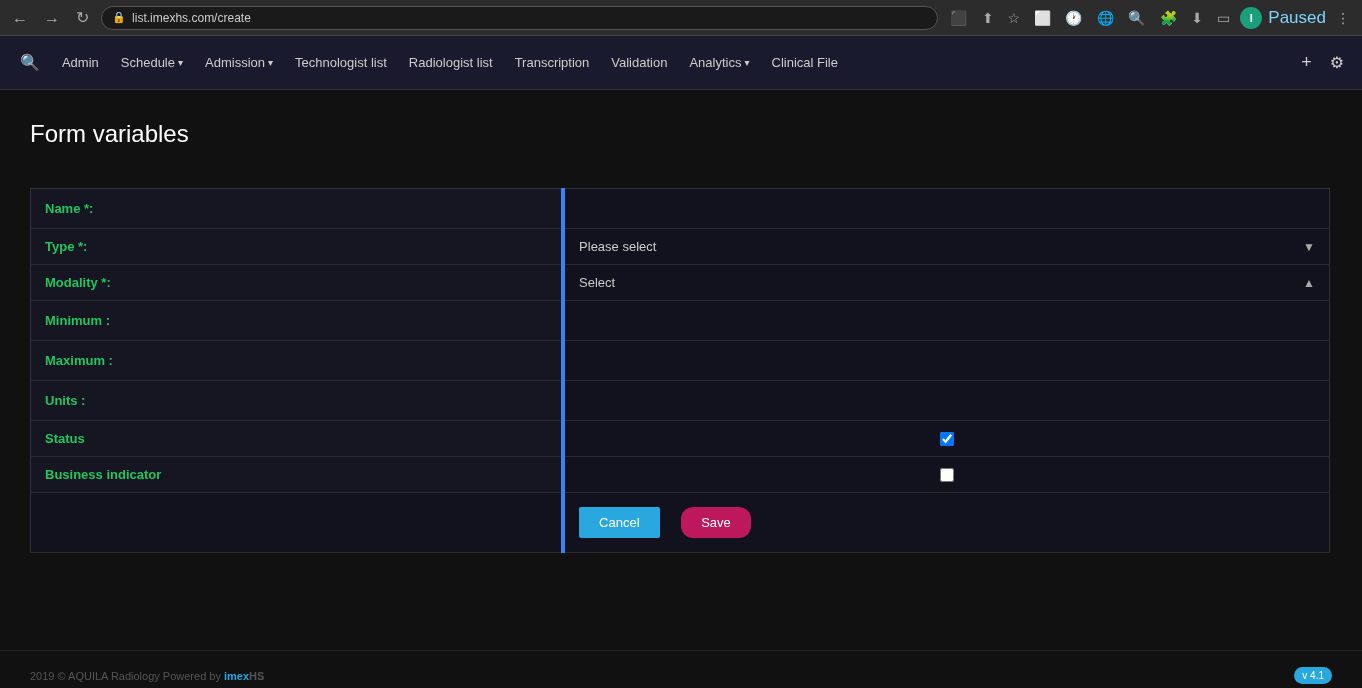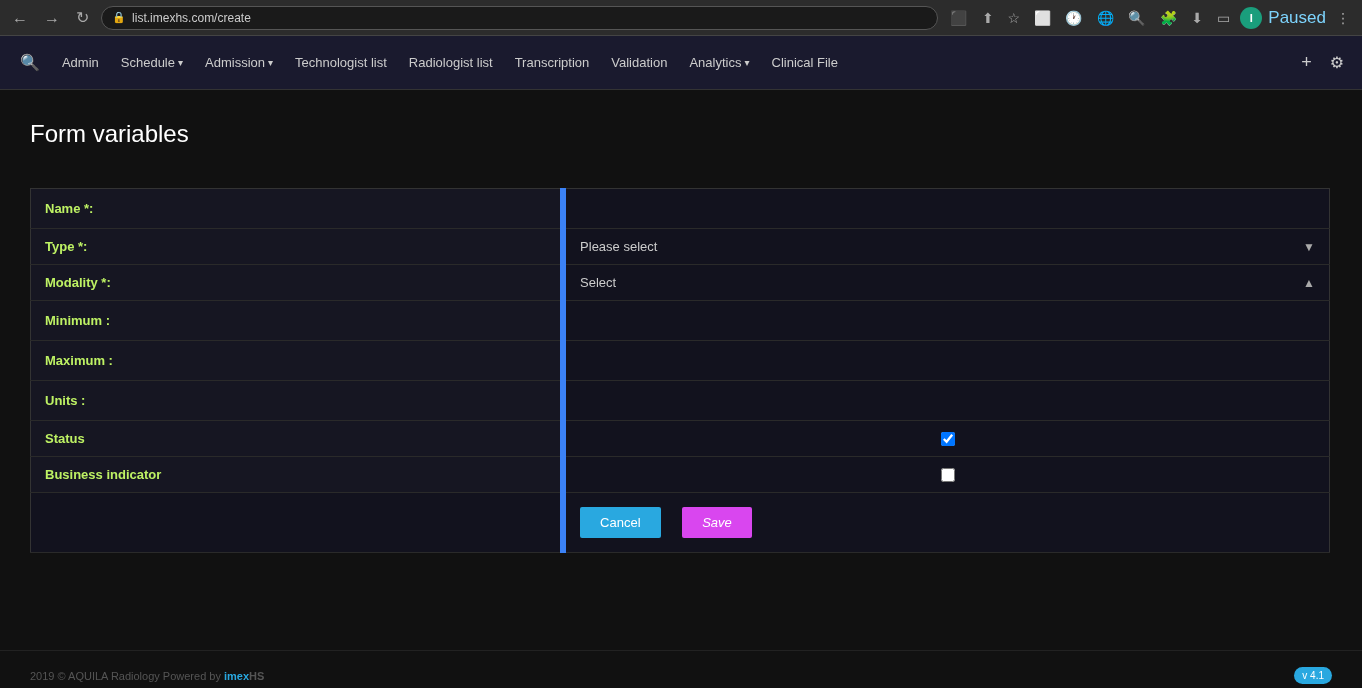--- a/index.html
+++ b/index.html
@@ -155,24 +155,24 @@
     .form-table tr {
       border-bottom: 1px solid #2a2a2a;
     }
     .form-table td {
       padding: 10px 14px;
       vertical-align: middle;
     }
     .form-table td:first-child {
       width: 41%;
       background: #161622;
-      color: #bef264;
+      color: #22c55e;
       font-weight: bold;
       font-size: 13px;
-      border-right: 6px solid #3b82f6;
+      border-right: 4px solid #3b82f6;
     }
     .form-table td:last-child {
       background: #12121e;
     }
     .form-input {
       width: 100%;
       background: transparent;
       border: none;
       color: #fff;
       font-size: 13px;
@@ -220,28 +220,27 @@
       background: #29a8e0;
       color: #fff;
       border: none;
       padding: 8px 20px;
       font-size: 13px;
       cursor: pointer;
       border-radius: 2px;
       margin-right: 18px;
     }
     .btn-save {
-      background: #d946ef;
+      background: #be185d;
       color: #fff;
       border: none;
       padding: 8px 20px;
       font-size: 13px;
       cursor: pointer;
-      border-radius: 2px;
-      font-style: italic;
+      border-radius: 12px;
     }
 
     
     .footer {
       background: #111;
       padding: 16px 30px;
       display: flex;
       justify-content: space-between;
       align-items: center;
       border-top: 1px solid #222;

